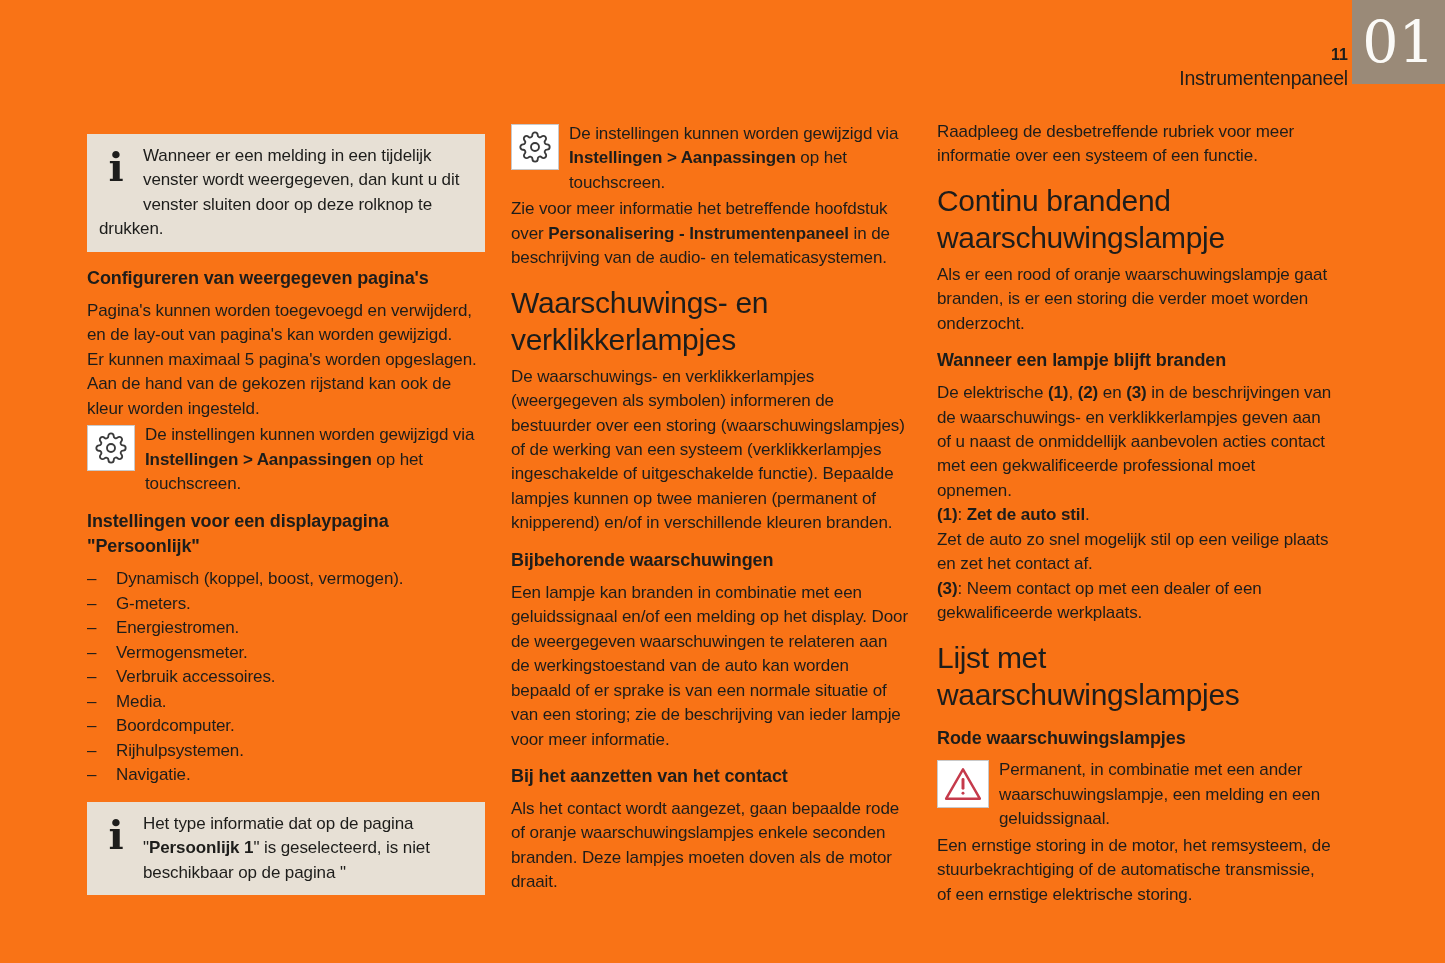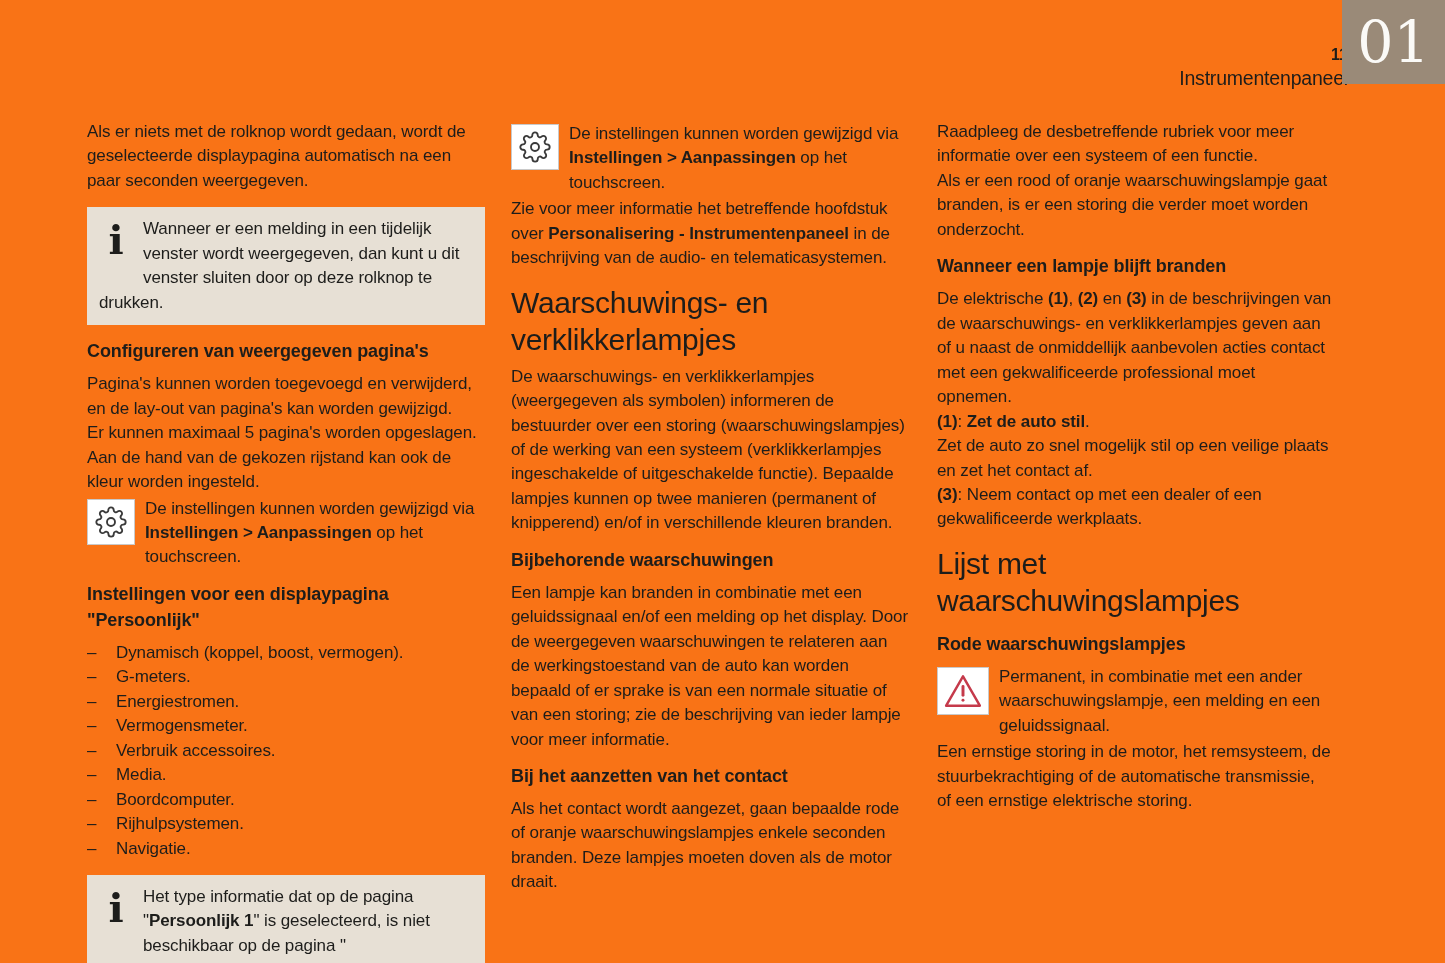--- a/index.html
+++ b/index.html
@@ -19,38 +19,37 @@
           font-size:40px;line-height:46px;text-align:center;margin-right:10px;}
   .icon-note{margin:2px 0;}
   .icon-box{float:left;width:46px;height:44px;border:1px solid var(--icon_border,#c9c9c9);
             display:flex;align-items:center;justify-content:center;margin:2px 10px 2px 0;background:#fff;}
   .warn-box{width:50px;height:46px;}
   .li{display:flex;}
   .li .dash{flex:none;width:29px;}
   .header-text{position:absolute;top:46px;right:97px;text-align:right;line-height:1.15;}
   .pagenum{font-weight:700;font-size:16px;}
   .section{font-size:19.5px;margin-top:3px;letter-spacing:-0.2px;}
-  .badge{position:absolute;top:0;right:0;width:103px;height:84px;background:var(--badge_bg,#9a8a78);
+  .badge{position:absolute;top:0;right:0;width:93px;height:84px;background:var(--badge_bg,#9a8a78);
          color:#fbfaf7;font-family:"DejaVu Serif",serif;font-size:57px;
          display:flex;align-items:center;justify-content:center;}
   svg{display:block;}
 </style>
 </head>
 <body>
 
 <div class="page">
 
   <div class="header-text">
     <div class="pagenum">11</div>
     <div class="section">Instrumentenpaneel</div>
   </div>
   <div class="badge">01</div>
 
   <div class="col" id="col1">
-    <p>Als er niets met de rolknop wordt gedaan, wordt de geselecteerde displaypagina automatisch na een paar seconden weergegeven.</p>
 
     <div class="infobox">
       <span class="info-i">i</span>
       <span>Wanneer er een melding in een tijdelijk venster wordt weergegeven, dan kunt u dit venster sluiten door op deze rolknop te drukken.</span>
     </div>
 
     <div class="h-sub">Configureren van weergegeven pagina's</div>
     <p>
       <span>Pagina's kunnen worden toegevoegd en verwijderd, en de lay-out van pagina's kan worden gewijzigd.</span><br>
       <span>Er kunnen maximaal 5 pagina's worden opgeslagen.</span><br>
@@ -133,20 +132,21 @@
     <div class="h-sub">Bijbehorende waarschuwingen</div>
     <p>Een lampje kan branden in combinatie met een geluidssignaal en/of een melding op het display. Door de weergegeven waarschuwingen te relateren aan de werkingstoestand van de auto kan worden bepaald of er sprake is van een normale situatie of van een storing; zie de beschrijving van ieder lampje voor meer informatie.</p>
 
     <div class="h-sub">Bij het aanzetten van het contact</div>
     <p>Als het contact wordt aangezet, gaan bepaalde rode of oranje waarschuwingslampjes enkele seconden branden. Deze lampjes moeten doven als de motor draait.</p>
   </div>
 
   <div class="col" id="col3">
     <p>Raadpleeg de desbetreffende rubriek voor meer informatie over een systeem of een functie.</p>
 
+    <div class="h-big">Continu brandend waarschuwingslampje</div>
     <p>Als er een rood of oranje waarschuwingslampje gaat branden, is er een storing die verder moet worden onderzocht.</p>
 
     <div class="h-sub">Wanneer een lampje blijft branden</div>
     <p><span>De elektrische </span><b>(1)</b><span>, </span><b>(2)</b><span> en </span><b>(3)</b><span> in de beschrijvingen van de waarschuwings- en verklikkerlampjes geven aan of u naast de onmiddellijk aanbevolen acties contact met een gekwalificeerde professional moet opnemen.</span></p>
 
     <p><b>(1)</b><span>: </span><b>Zet de auto stil</b><span>.</span></p>
     <p>Zet de auto zo snel mogelijk stil op een veilige plaats en zet het contact af.</p>
     <p><b>(3)</b><span>: Neem contact op met een dealer of een gekwalificeerde werkplaats.</span></p>
 
     <div class="h-big">Lijst met waarschuwingslampjes</div>

